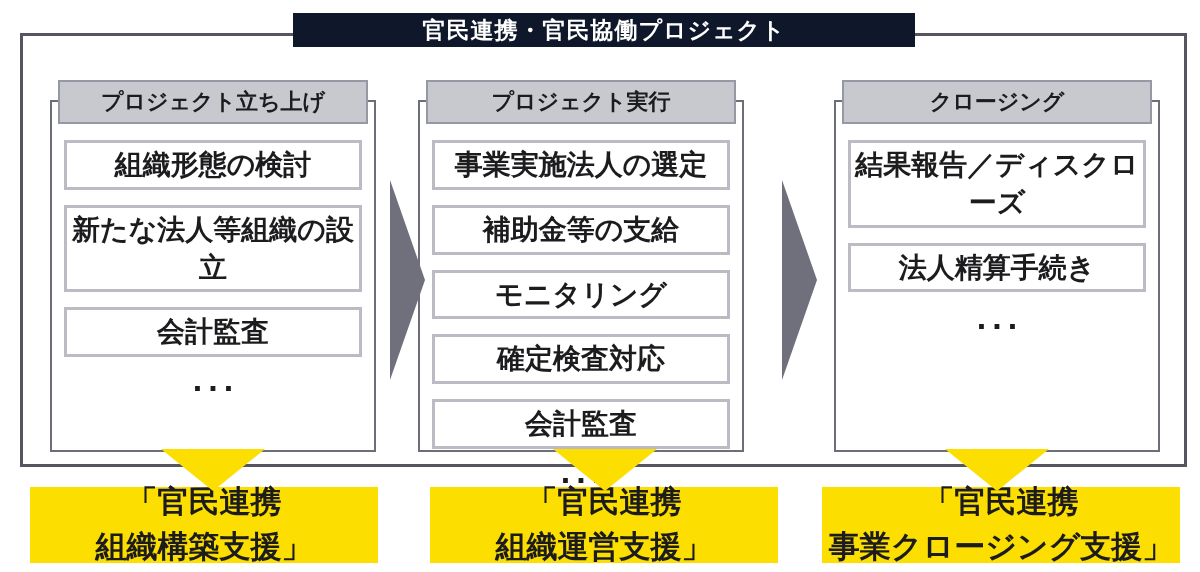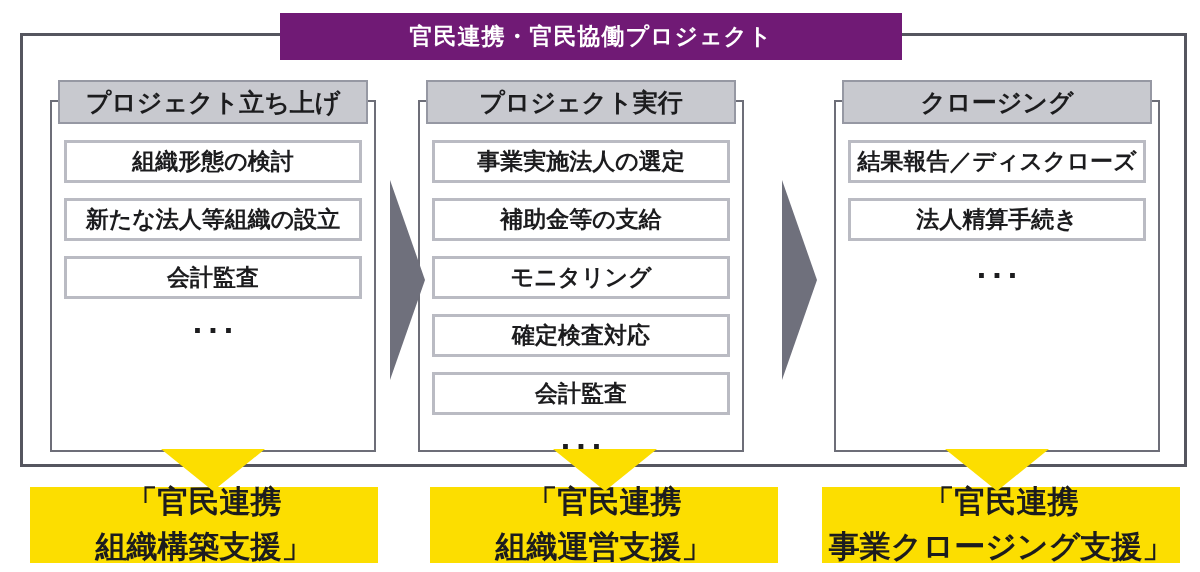--- a/index.html
+++ b/index.html
@@ -12,48 +12,48 @@
   .canvas { position:absolute; inset:0; width:1200px; height:572px; }
 
   
   .outer-frame {
     position:absolute; left:20px; top:33px; width:1167px; height:434px;
     border:3px solid #55565f; background:#ffffff; z-index:0;
   }
 
   
   .title-banner {
-    position:absolute; left:280px; top:13px; width:622px; height:47px;
-    background:#701a75; color:#ffffff; z-index:3;
+    position:absolute; left:293px; top:13px; width:622px; height:34px;
+    background:#0f172a; color:#ffffff; z-index:3;
     display:flex; align-items:center; justify-content:center;
     font-size:23px; font-weight:700; letter-spacing:1px;
   }
 
   
   .phase-column {
     position:absolute; top:100px; height:352px; width:326px;
     background:#ffffff; border:2px solid #6d6e78; z-index:2;
     padding-top:38px;
   }
   .col-1 { left:50px; }
   .col-2 { left:418px; }
   .col-3 { left:834px; }
 
   .phase-header {
     position:absolute; top:-22px; left:50%; transform:translateX(-50%);
     width:310px; height:44px; background:#c8c9cf; border:2px solid #9698a3;
     display:flex; align-items:center; justify-content:center;
-    font-size:25px; font-weight:700; color:#1c1c1e; z-index:3;
+    font-size:22px; font-weight:700; color:#1c1c1e; z-index:3;
   }
 
   .task-item {
     margin:0 12px 15px 12px; min-height:42px;
     border:3px solid #babbc3; background:#ffffff;
     display:flex; align-items:center; justify-content:center;
-    text-align:center; font-size:23px; font-weight:700;
+    text-align:center; font-size:28px; font-weight:700;
     line-height:1.35; white-space:pre-line; padding:3px 4px;
   }
 
   .ellipsis {
     text-align:center; font-size:34px; font-weight:900;
     letter-spacing:6px; line-height:14px; margin-top:6px;
     text-indent:6px; color:#1c1c1e;
   }
   .col-3 .ellipsis { margin-top:18px; }
 

